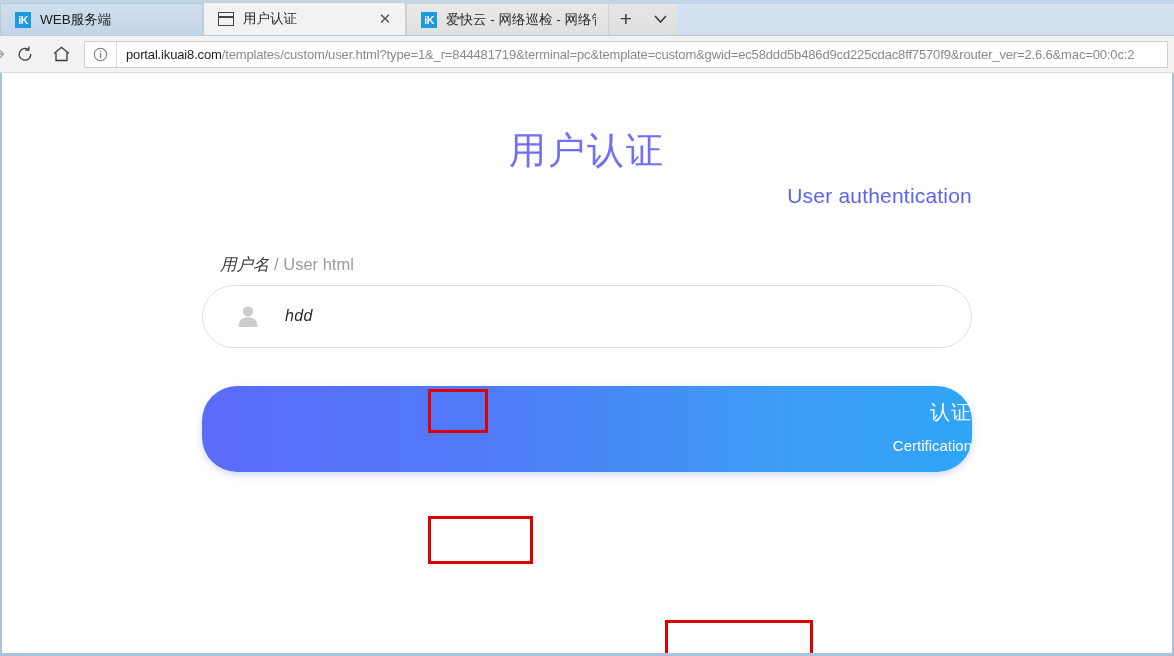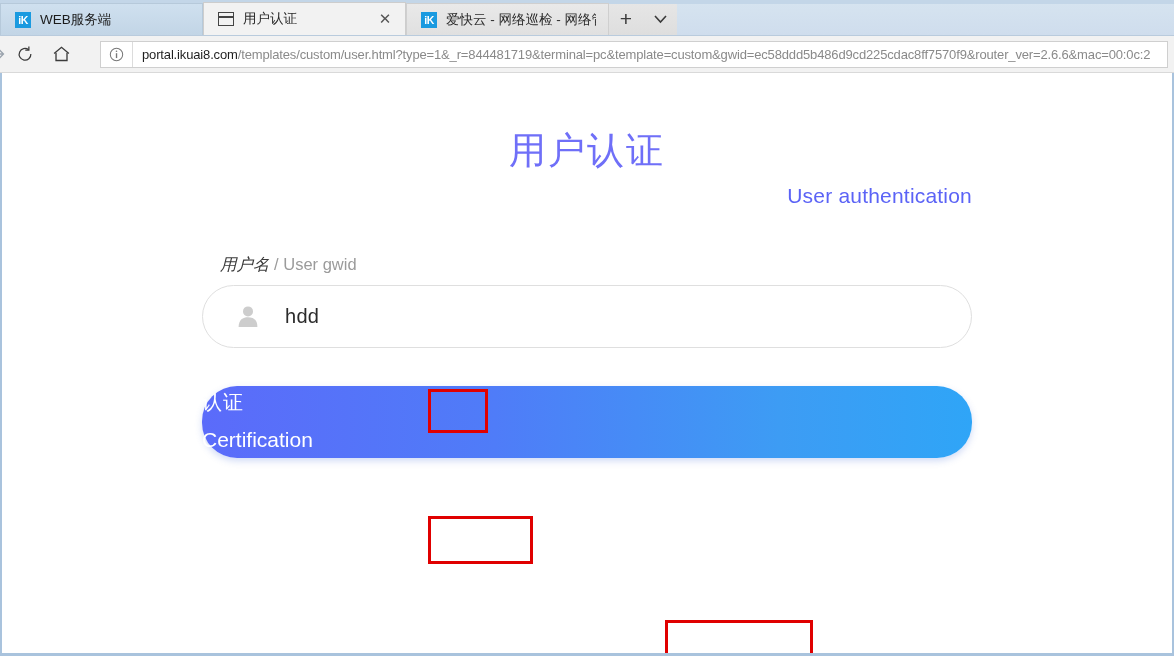--- a/index.html
+++ b/index.html
@@ -114,21 +114,21 @@
   }
   .nav-btn {
     width: 37px; height: 37px;
     display: flex; align-items: center; justify-content: center;
     color: #333;
   }
   .nav-btn.fwd { width: 14px; margin-left: -8px; color:#9aa3ad;}
   #omnibox {
     flex: 1 1 auto;
     height: 27px;
-    margin: 0 6px 0 20px;
+    margin: 0 6px 0 4px;
     background: #ffffff;
     border: 1px solid #cfcfcf;
     display: flex;
     align-items: center;
     overflow: hidden;
   }
   .info-icon-wrap {
     width: 32px; height: 25px;
     display: flex; align-items: center; justify-content: center;
     border-right: 1px solid #dcdcdc;
@@ -196,54 +196,55 @@
     align-items: center;
     padding: 0 26px 0 30px;
     background: #ffffff;
     position: relative;
   }
   .field-icon {
     width: 30px; flex: 0 0 auto;
     display: flex; align-items: center; justify-content: center;
   }
   .input-value {
-    font-size: 20px;
+    font-size: 16px;
     color: #2b2b2b;
     margin-left: 22px;
     flex: 1 1 auto;
     letter-spacing: 0.3px;
+    font-style: italic;
   }
   .pw-dots {
     font-size: 15px;
     letter-spacing: 5px;
     color: #111;
     margin-left: 22px;
     flex: 1 1 auto;
     font-family: "DejaVu Sans", sans-serif;
   }
   .eye-btn {
     width: 40px; height: 40px; flex: 0 0 auto;
     display: flex; align-items: center; justify-content: center;
     margin-right: 225px;
   }
 
   #submit-button {
     margin-top: 38px;
-    height: 72px;
+    height: 86px;
     border-radius: 35px;
     background: linear-gradient(90deg, #5b6bfa 0%, #4f7cf8 38%, #3d9cf4 75%, #2fa5f7 100%);
     display: flex;
-    align-items: flex-start;
+    align-items: flex-end;
     justify-content: center;
     flex-direction: column;
     color: #ffffff;
     box-shadow: 0 3px 7px rgba(70,110,220,0.25);
   }
   #submit-cn { font-size: 20px; line-height: 1.15; letter-spacing: 1px;}
-  #submit-en { font-size: 21px; line-height: 1.3; margin-top: 12px;}
+  #submit-en { font-size: 15px; line-height: 1.3; margin-top: 12px;}
 
   
   .annot {
     position: absolute;
     border: 3px solid #e00000;
     pointer-events: none;
     z-index: 20;
   }
   #annot-username { left: 426px; top: 316px; width: 60px; height: 44px; }
   #annot-password { left: 426px; top: 443px; width: 105px; height: 48px; }
@@ -317,21 +318,21 @@
 
   <div id="page">
 
     <div id="auth-card">
 
       <div id="title-cn">用户认证</div>
       <div id="title-en">User authentication</div>
 
       <div class="field-block first">
         <div class="field-label">
-          <span class="cn">用户名</span><span class="en"> / </span><span class="en">User gwid</span>
+          <span class="cn">用户名</span><span class="en"> / </span><span class="en">User html</span>
         </div>
         <div class="input-pill">
           <span class="field-icon">
             <svg width="26" height="26" viewBox="0 0 26 26">
               <circle cx="13" cy="8.4" r="5.0" fill="#cdcdcd"></circle>
               <path d="M3.6 24 C3.6 16.6 8 14.2 13 14.2 C18 14.2 22.4 16.6 22.4 24 Z" fill="#cdcdcd"></path>
             </svg>
           </span>
           <span class="input-value">hdd</span>
         </div>

